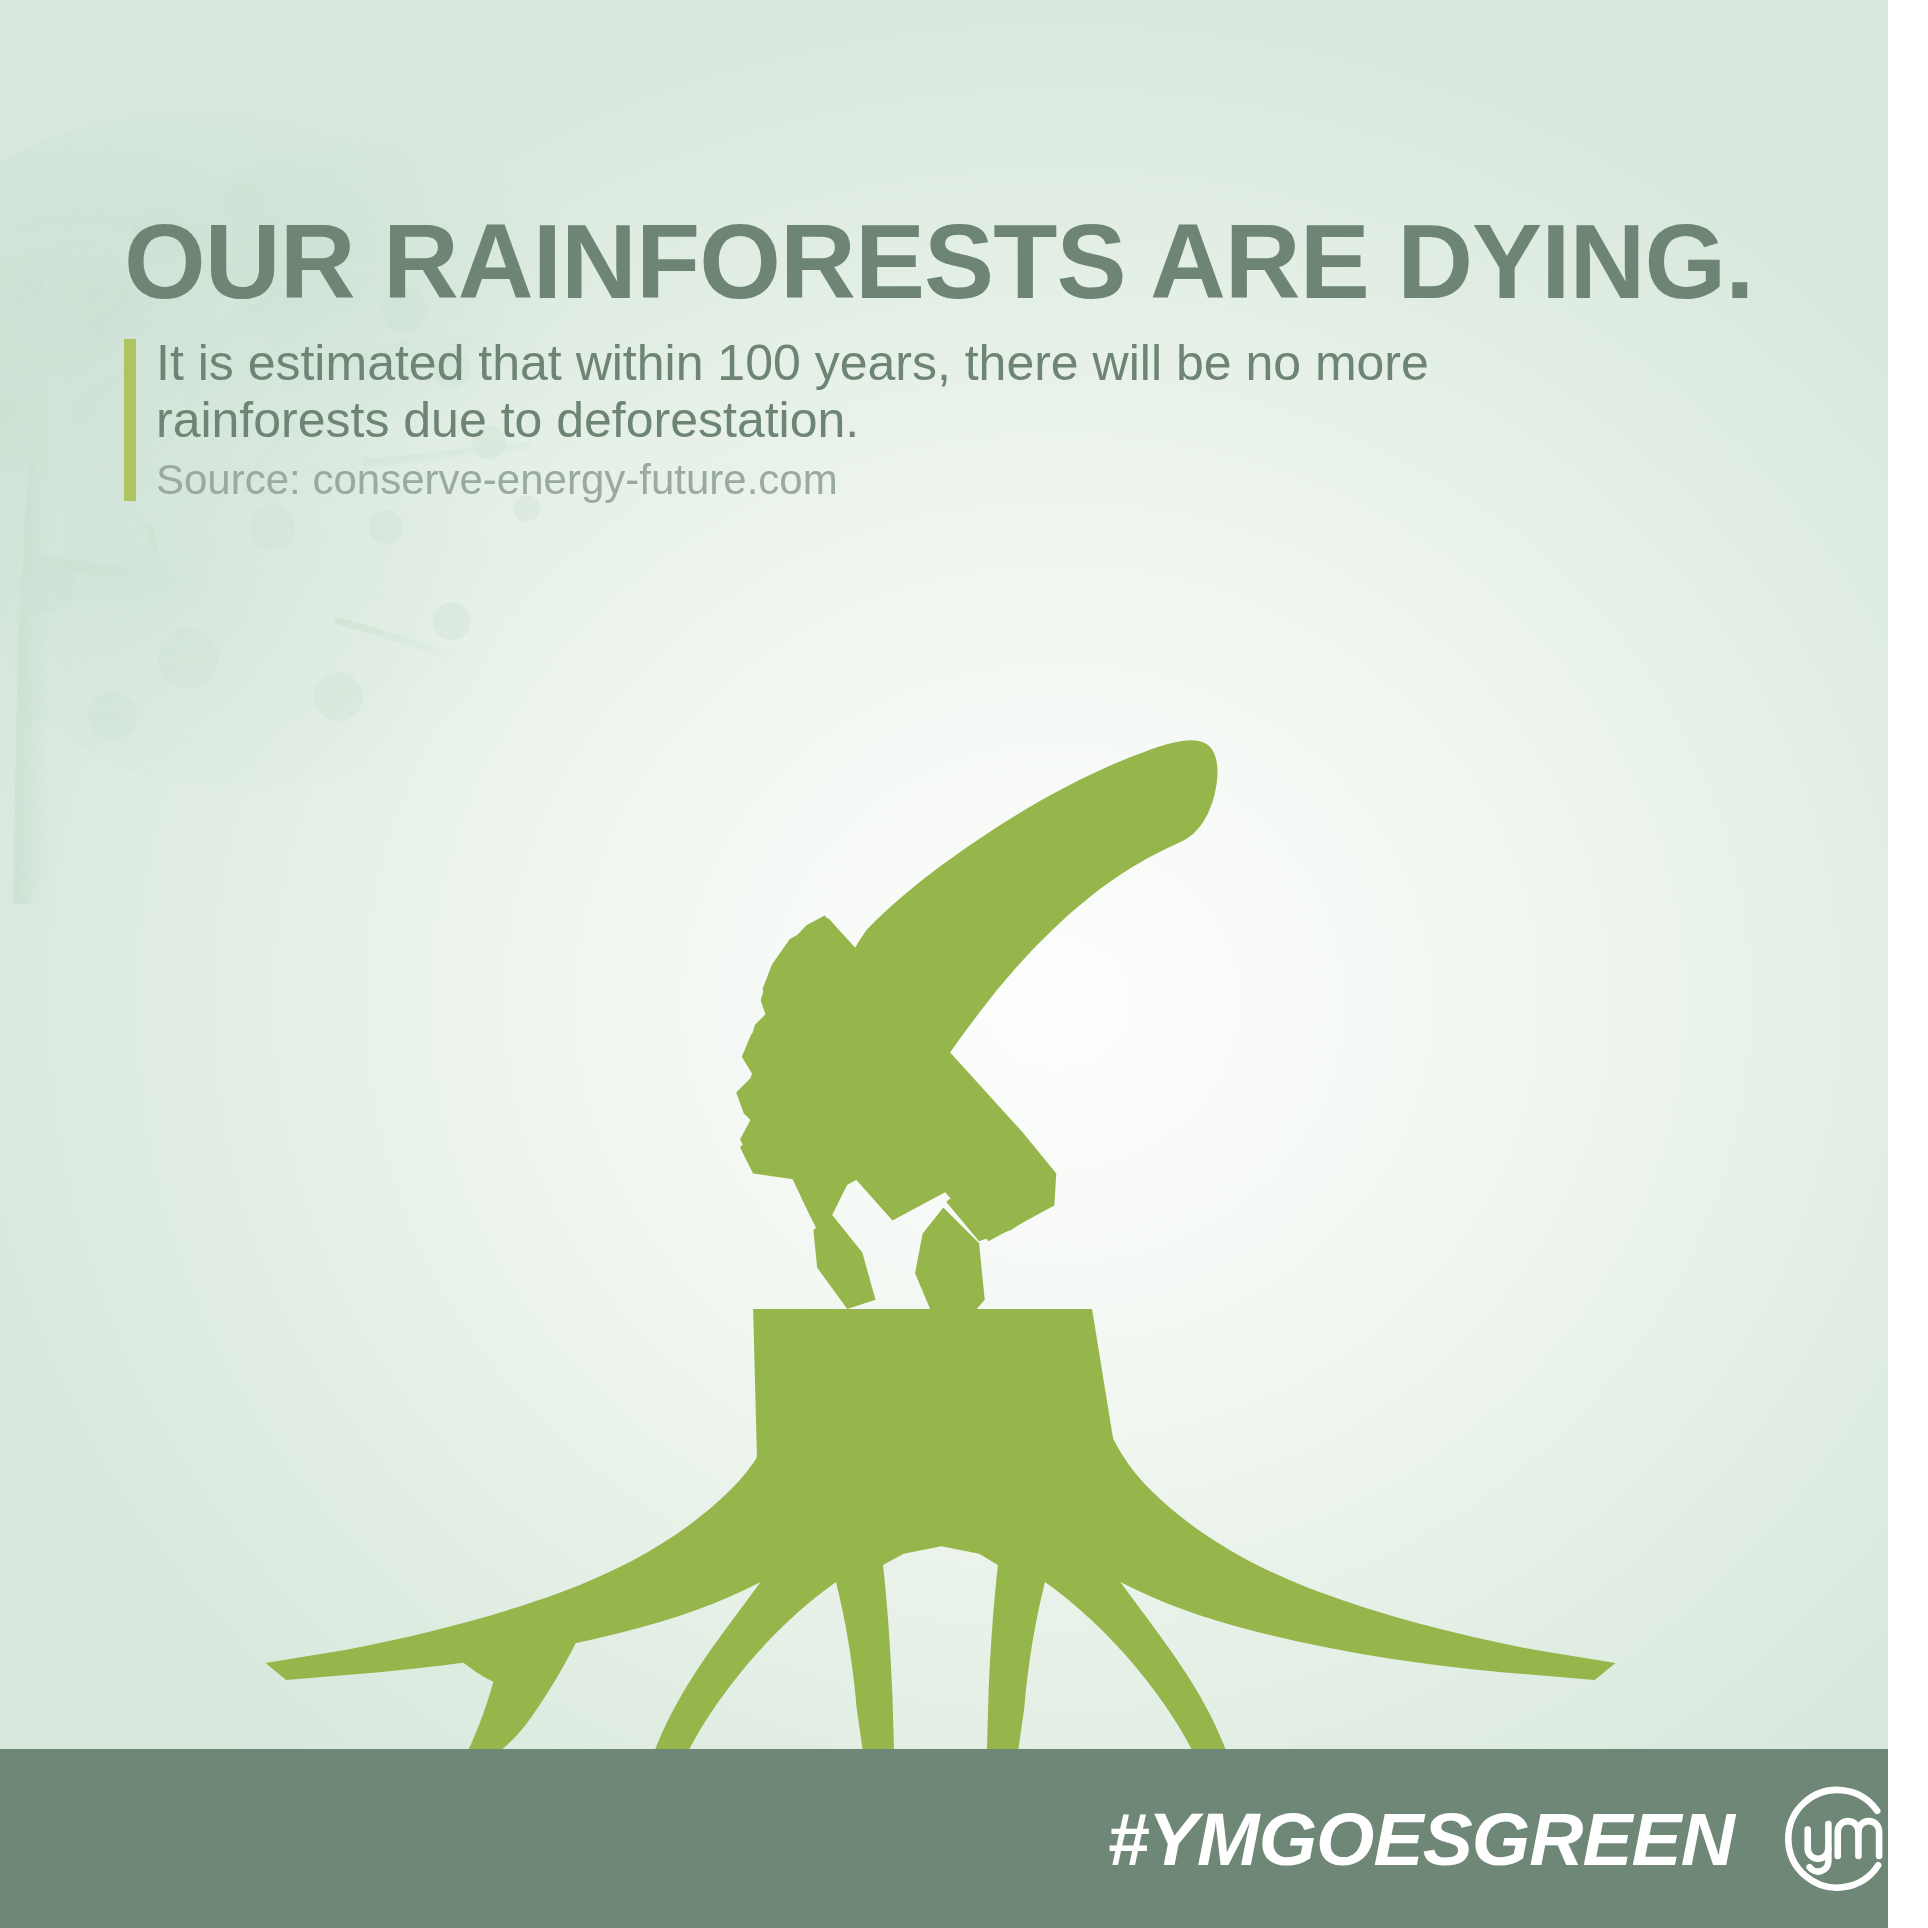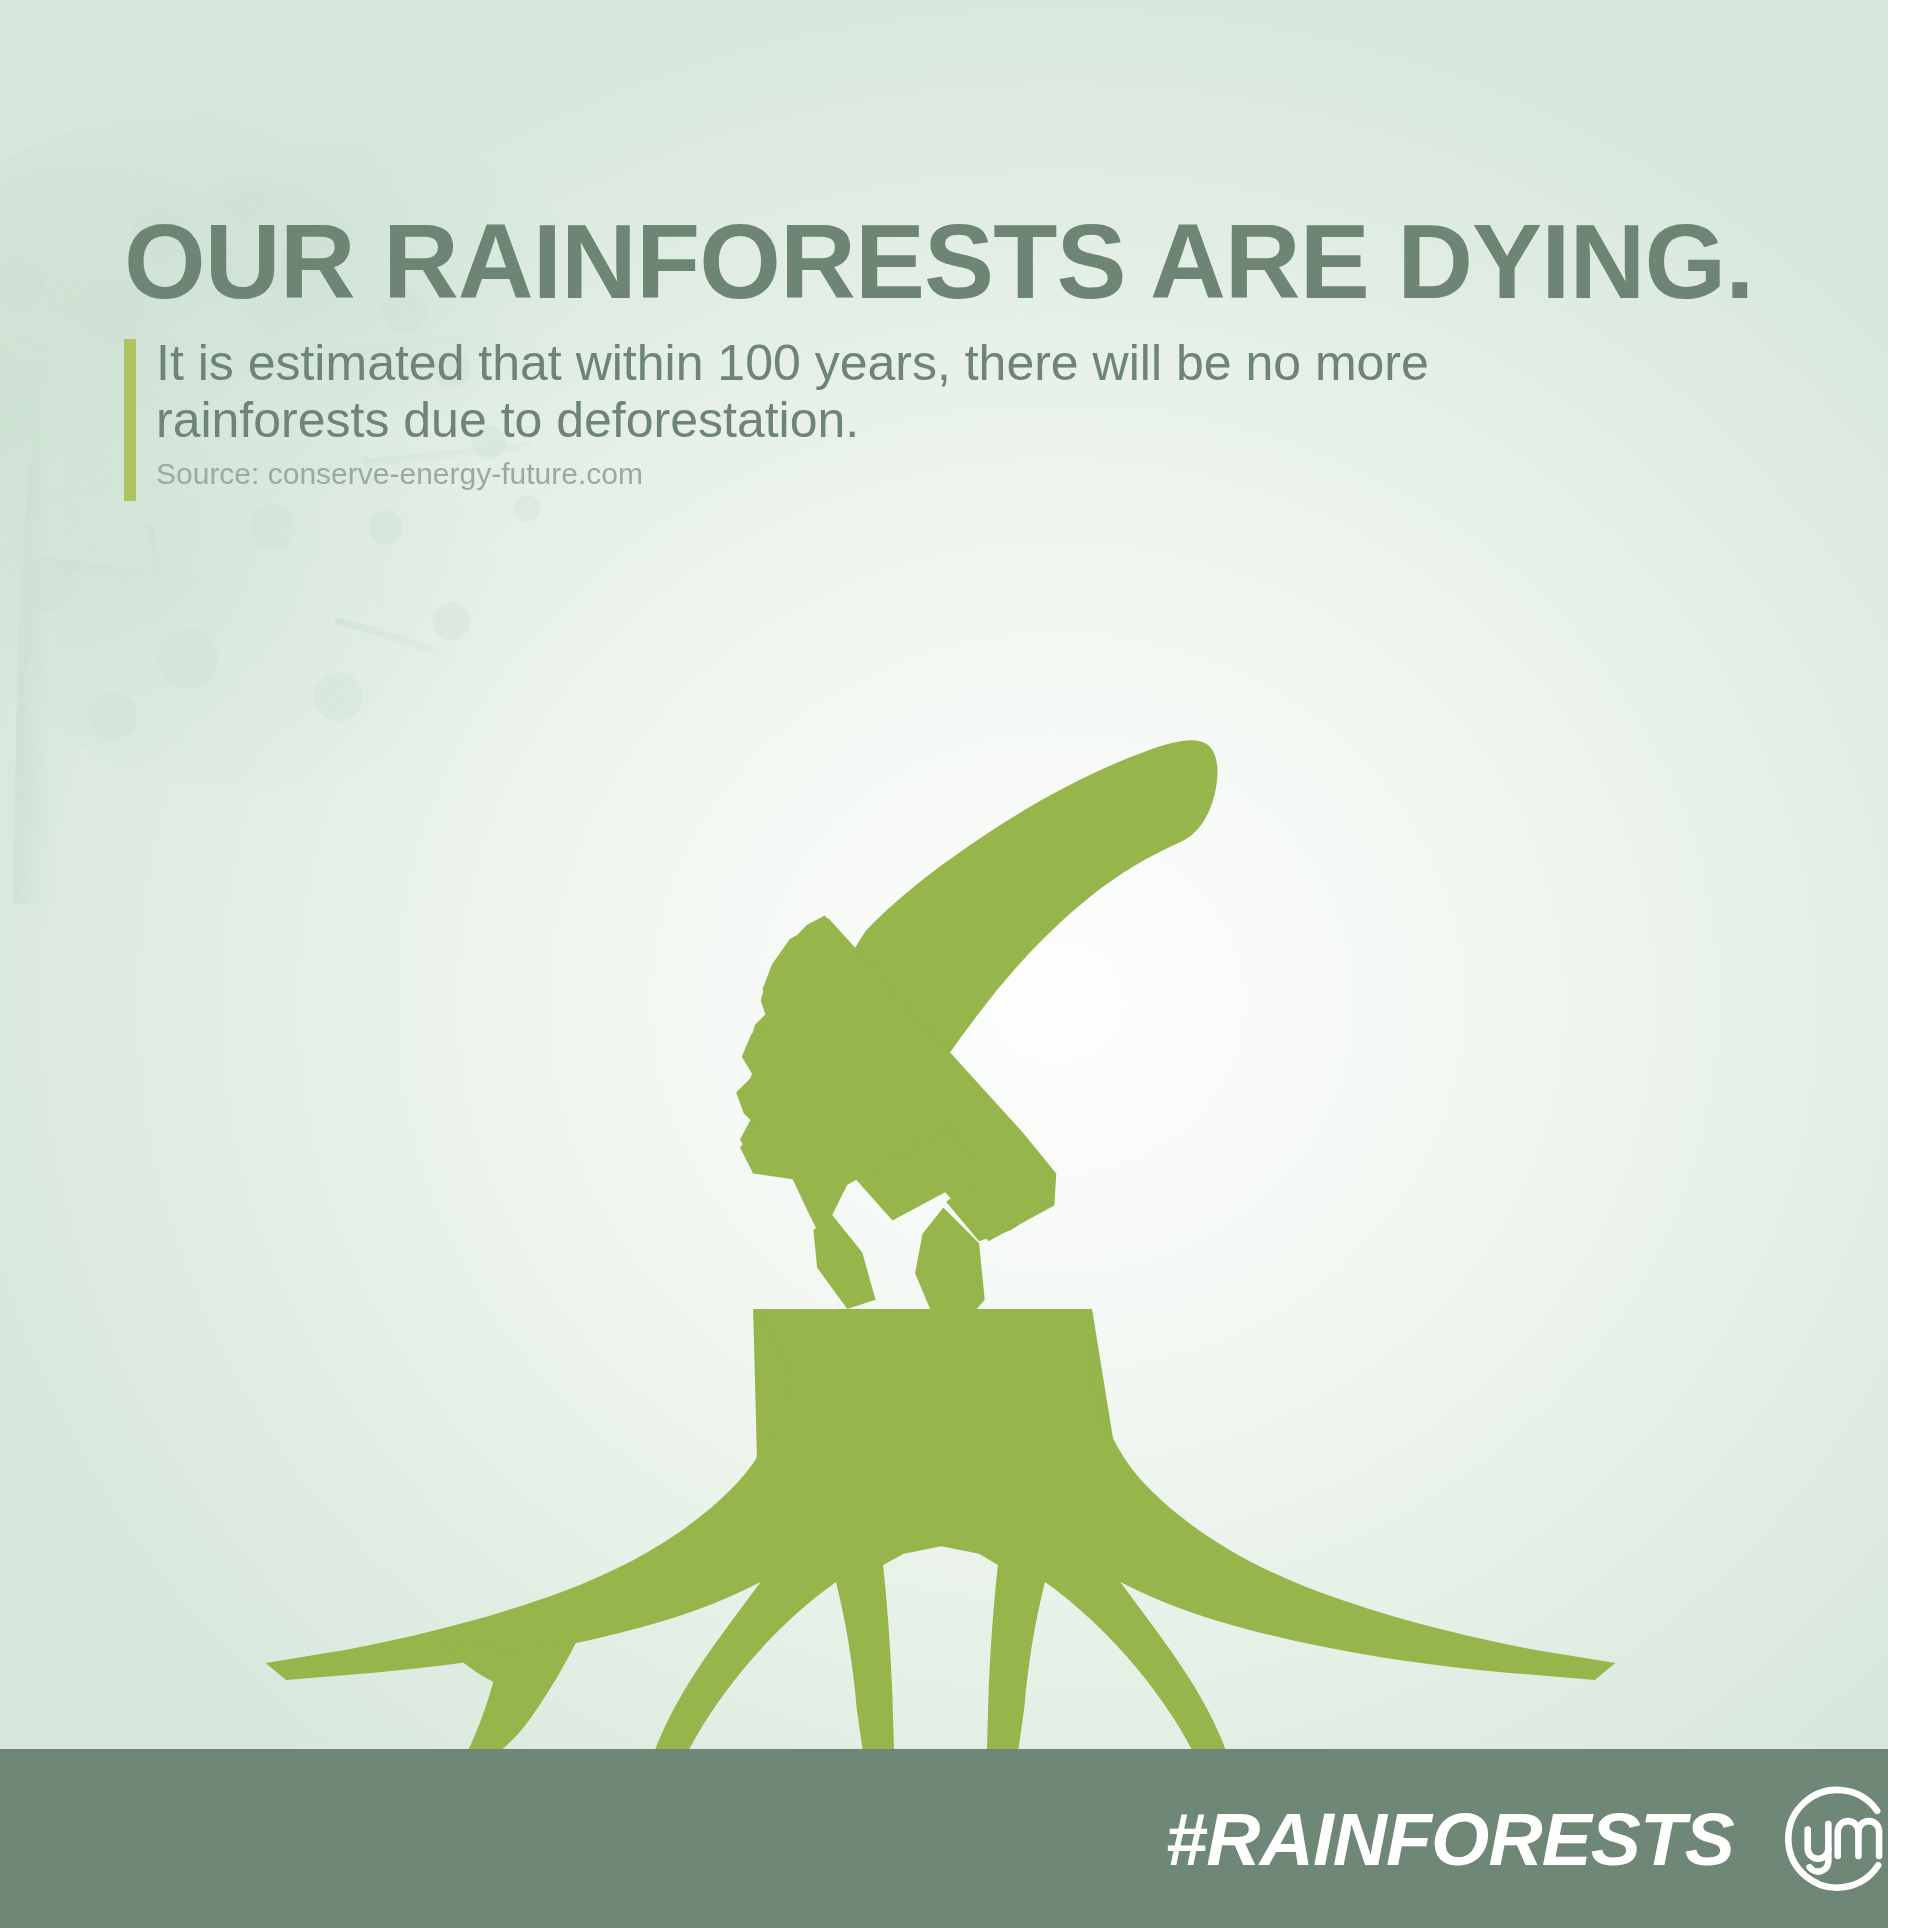--- a/index.html
+++ b/index.html
@@ -66,21 +66,21 @@
   .subtitle {
     margin: 0;
     font-size: 50px;
     line-height: 1.14;
     font-weight: normal;
     color: #6e8575;
     max-width: 1318px;
   }
   .source {
     margin: 7.5px 0 0 0;
-    font-size: 30px;
+    font-size: 42px;
     line-height: 1.1;
     font-weight: normal;
     color: #9aaa9e;
   }
 
   
   .art {
     position: absolute;
     left: 0;
     top: 650px;
@@ -331,21 +331,21 @@
                C 520 1062, 572 1062, 612 1054
                C 600 1078, 584 1106, 564 1134
                C 544 1162, 522 1180, 504 1180
                L 492 1180
                C 504 1156, 516 1126, 524 1096
                C 508 1088, 488 1074, 470 1056 Z"></path>
     </g>
   </svg>
 
   <div class="footer">
-    <span class="hashtag">#RAINFORESTS</span>
+    <span class="hashtag">#YMGOESGREEN</span>
     <svg class="logo" viewBox="0 0 132 132" aria-hidden="true">
 
       <path d="M112 36
                A 52 52 0 1 0 113 94" fill="none" stroke="#ffffff" stroke-width="7" stroke-linecap="round"></path>
 
       <path d="M38 56 L38 76 A 11 11 0 0 0 60 76 L60 50" fill="none" stroke="#ffffff" stroke-width="7" stroke-linecap="round" stroke-linejoin="round"></path>
       <path d="M60 76 L60 90 A 11 11 0 0 1 40 96" fill="none" stroke="#ffffff" stroke-width="7" stroke-linecap="round"></path>
 
       <path d="M70 84 L70 58 A 11 11 0 0 1 92 58 L92 84" fill="none" stroke="#ffffff" stroke-width="7" stroke-linecap="round" stroke-linejoin="round"></path>
       <path d="M92 58 A 11 11 0 0 1 114 58 L114 84" fill="none" stroke="#ffffff" stroke-width="7" stroke-linecap="round" stroke-linejoin="round"></path>

